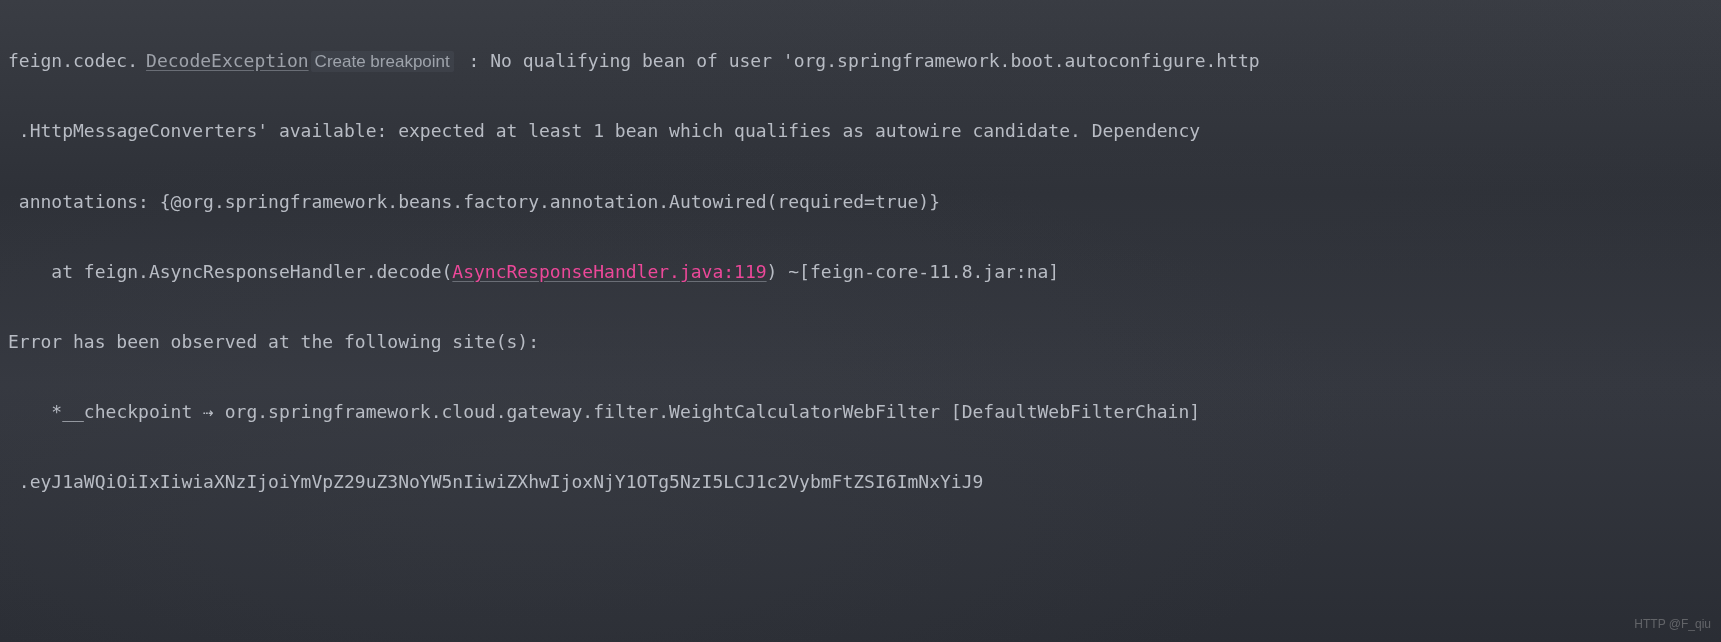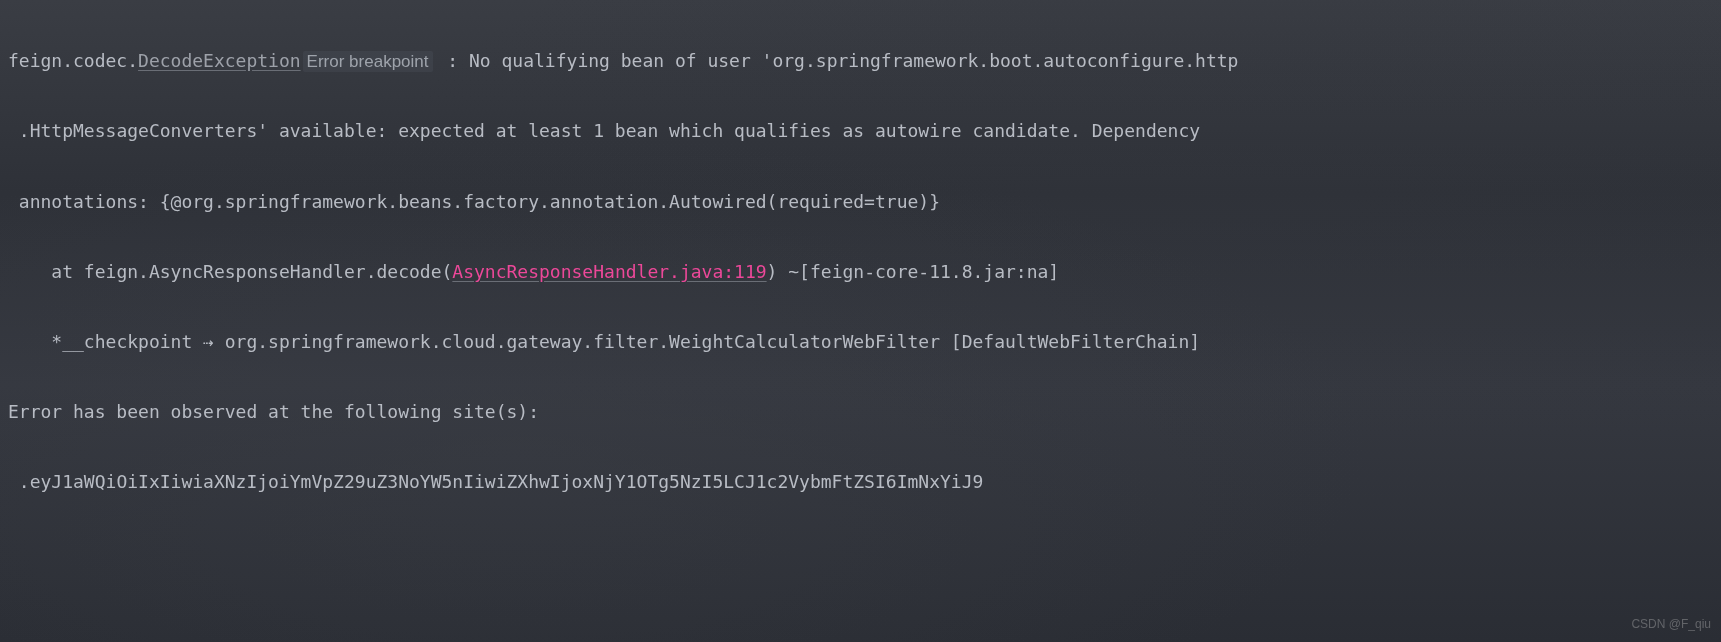--- a/index.html
+++ b/index.html
@@ -35,20 +35,21 @@
     }
     .line {
       display: block;
     }
     .ex-link {
       color: #9da1a9;
       text-decoration: underline;
       text-decoration-color: #6a6e76;
       text-underline-offset: 3px;
       cursor: pointer;
+      margin-left: 8px;
     }
     .breakpoint-chip {
       color: #9ea3ab;
       background: rgba(110,115,125,0.15);
       padding: 1px 4px;
       border-radius: 2px;
       margin-left: 2px;
       margin-right: 4px;
       font-family: -apple-system, 'Helvetica Neue', Arial, sans-serif;
       font-size: 17px;
@@ -68,28 +69,28 @@
       font-family: -apple-system, Arial, sans-serif;
       font-size: 12px;
       color: rgba(200,200,200,0.35);
     }
   </style>
 </head>
 <body>
 <div class="bg-overlay"></div>
 
 <div class="console">
-<span class="line"><span>feign.codec.</span><span class="ex-link">DecodeException</span><span class="breakpoint-chip">Error breakpoint</span><span> : No qualifying bean of user 'org.springframework.boot.autoconfigure.http</span></span>
+<span class="line"><span>feign.codec.</span><span class="ex-link">DecodeException</span><span class="breakpoint-chip">Create breakpoint</span><span> : No qualifying bean of user 'org.springframework.boot.autoconfigure.http</span></span>
 <span class="line"> .HttpMessageConverters' available: expected at least 1 bean which qualifies as autowire candidate. Dependency </span>
 <span class="line"> annotations: {@org.springframework.beans.factory.annotation.Autowired(required=true)}</span>
 <span class="line"><span>    at feign.AsyncResponseHandler.decode(</span><span class="file-link">AsyncResponseHandler.java:119</span><span>) ~[feign-core-11.8.jar:na]</span></span>
+<span class="line">Error has been observed at the following site(s):</span>
 <span class="line">    *__checkpoint ⇢ org.springframework.cloud.gateway.filter.WeightCalculatorWebFilter [DefaultWebFilterChain]</span>
-<span class="line">Error has been observed at the following site(s):</span>
 <span class="line"> .eyJ1aWQiOiIxIiwiaXNzIjoiYmVpZ29uZ3NoYW5nIiwiZXhwIjoxNjY1OTg5NzI5LCJ1c2VybmFtZSI6ImNxYiJ9</span>
 
 
 
 
 
 
 </div>
 
-<div class="watermark">CSDN @F_qiu</div>
+<div class="watermark">HTTP @F_qiu</div>
 
 </body></html>

